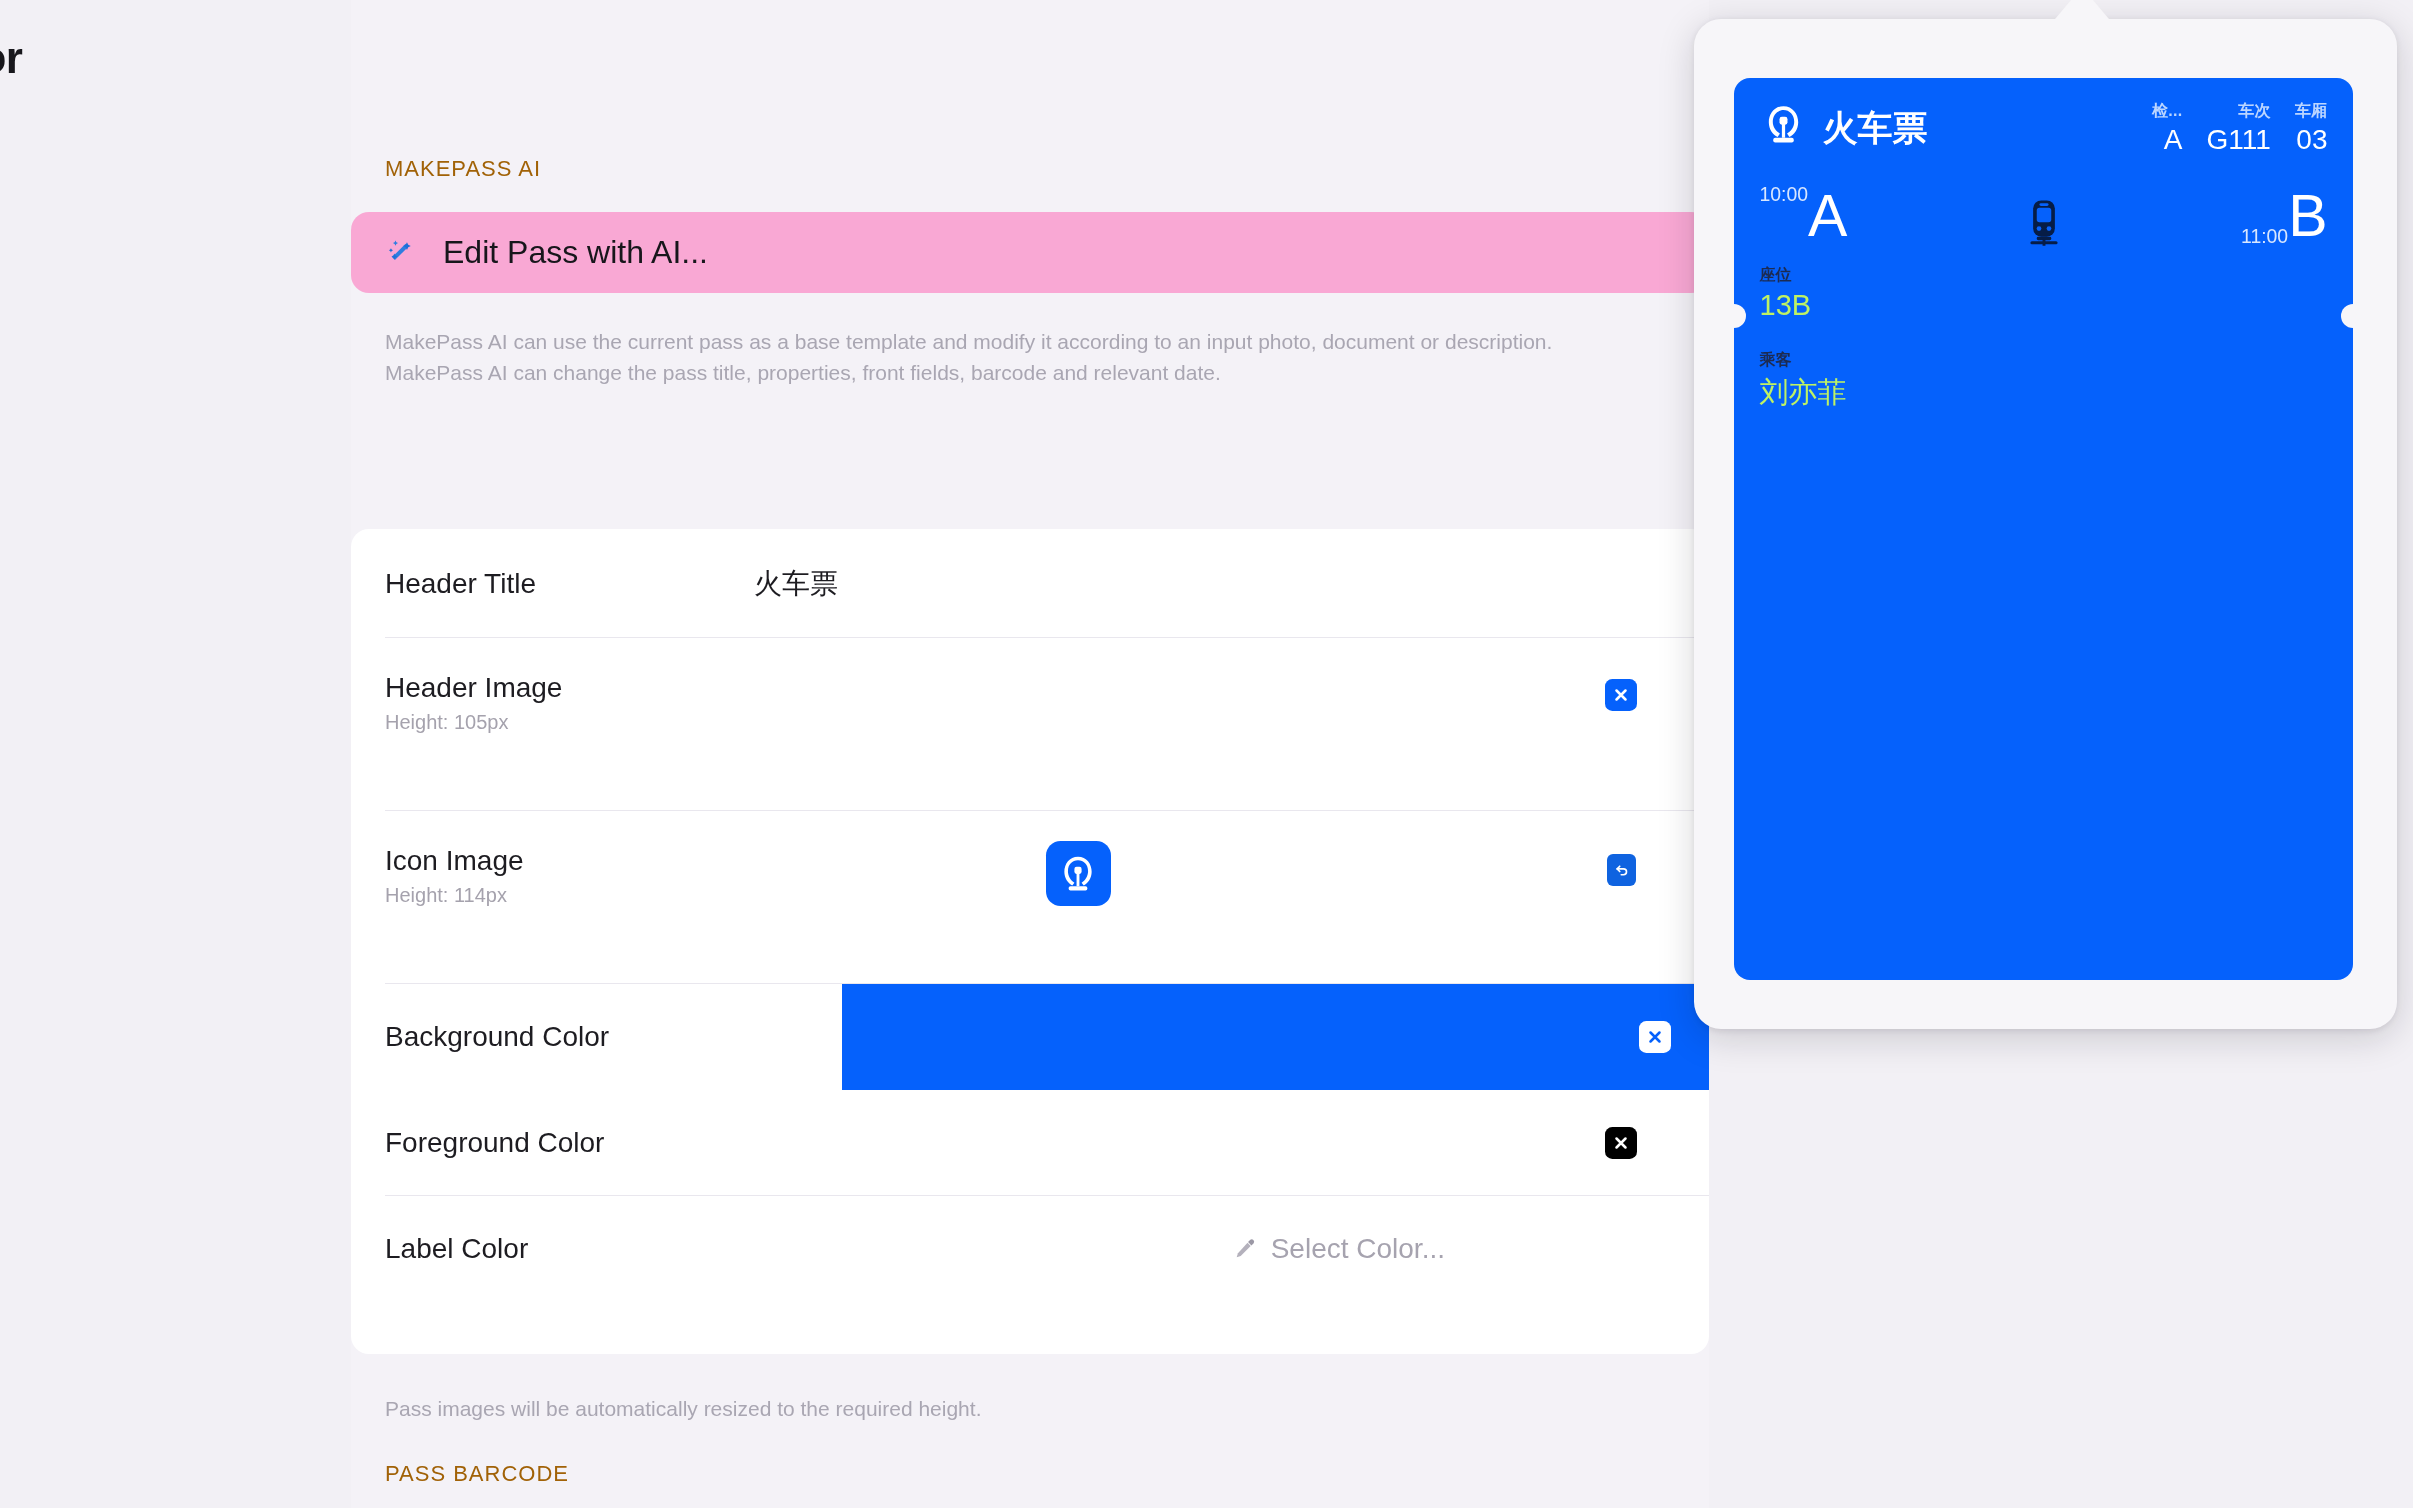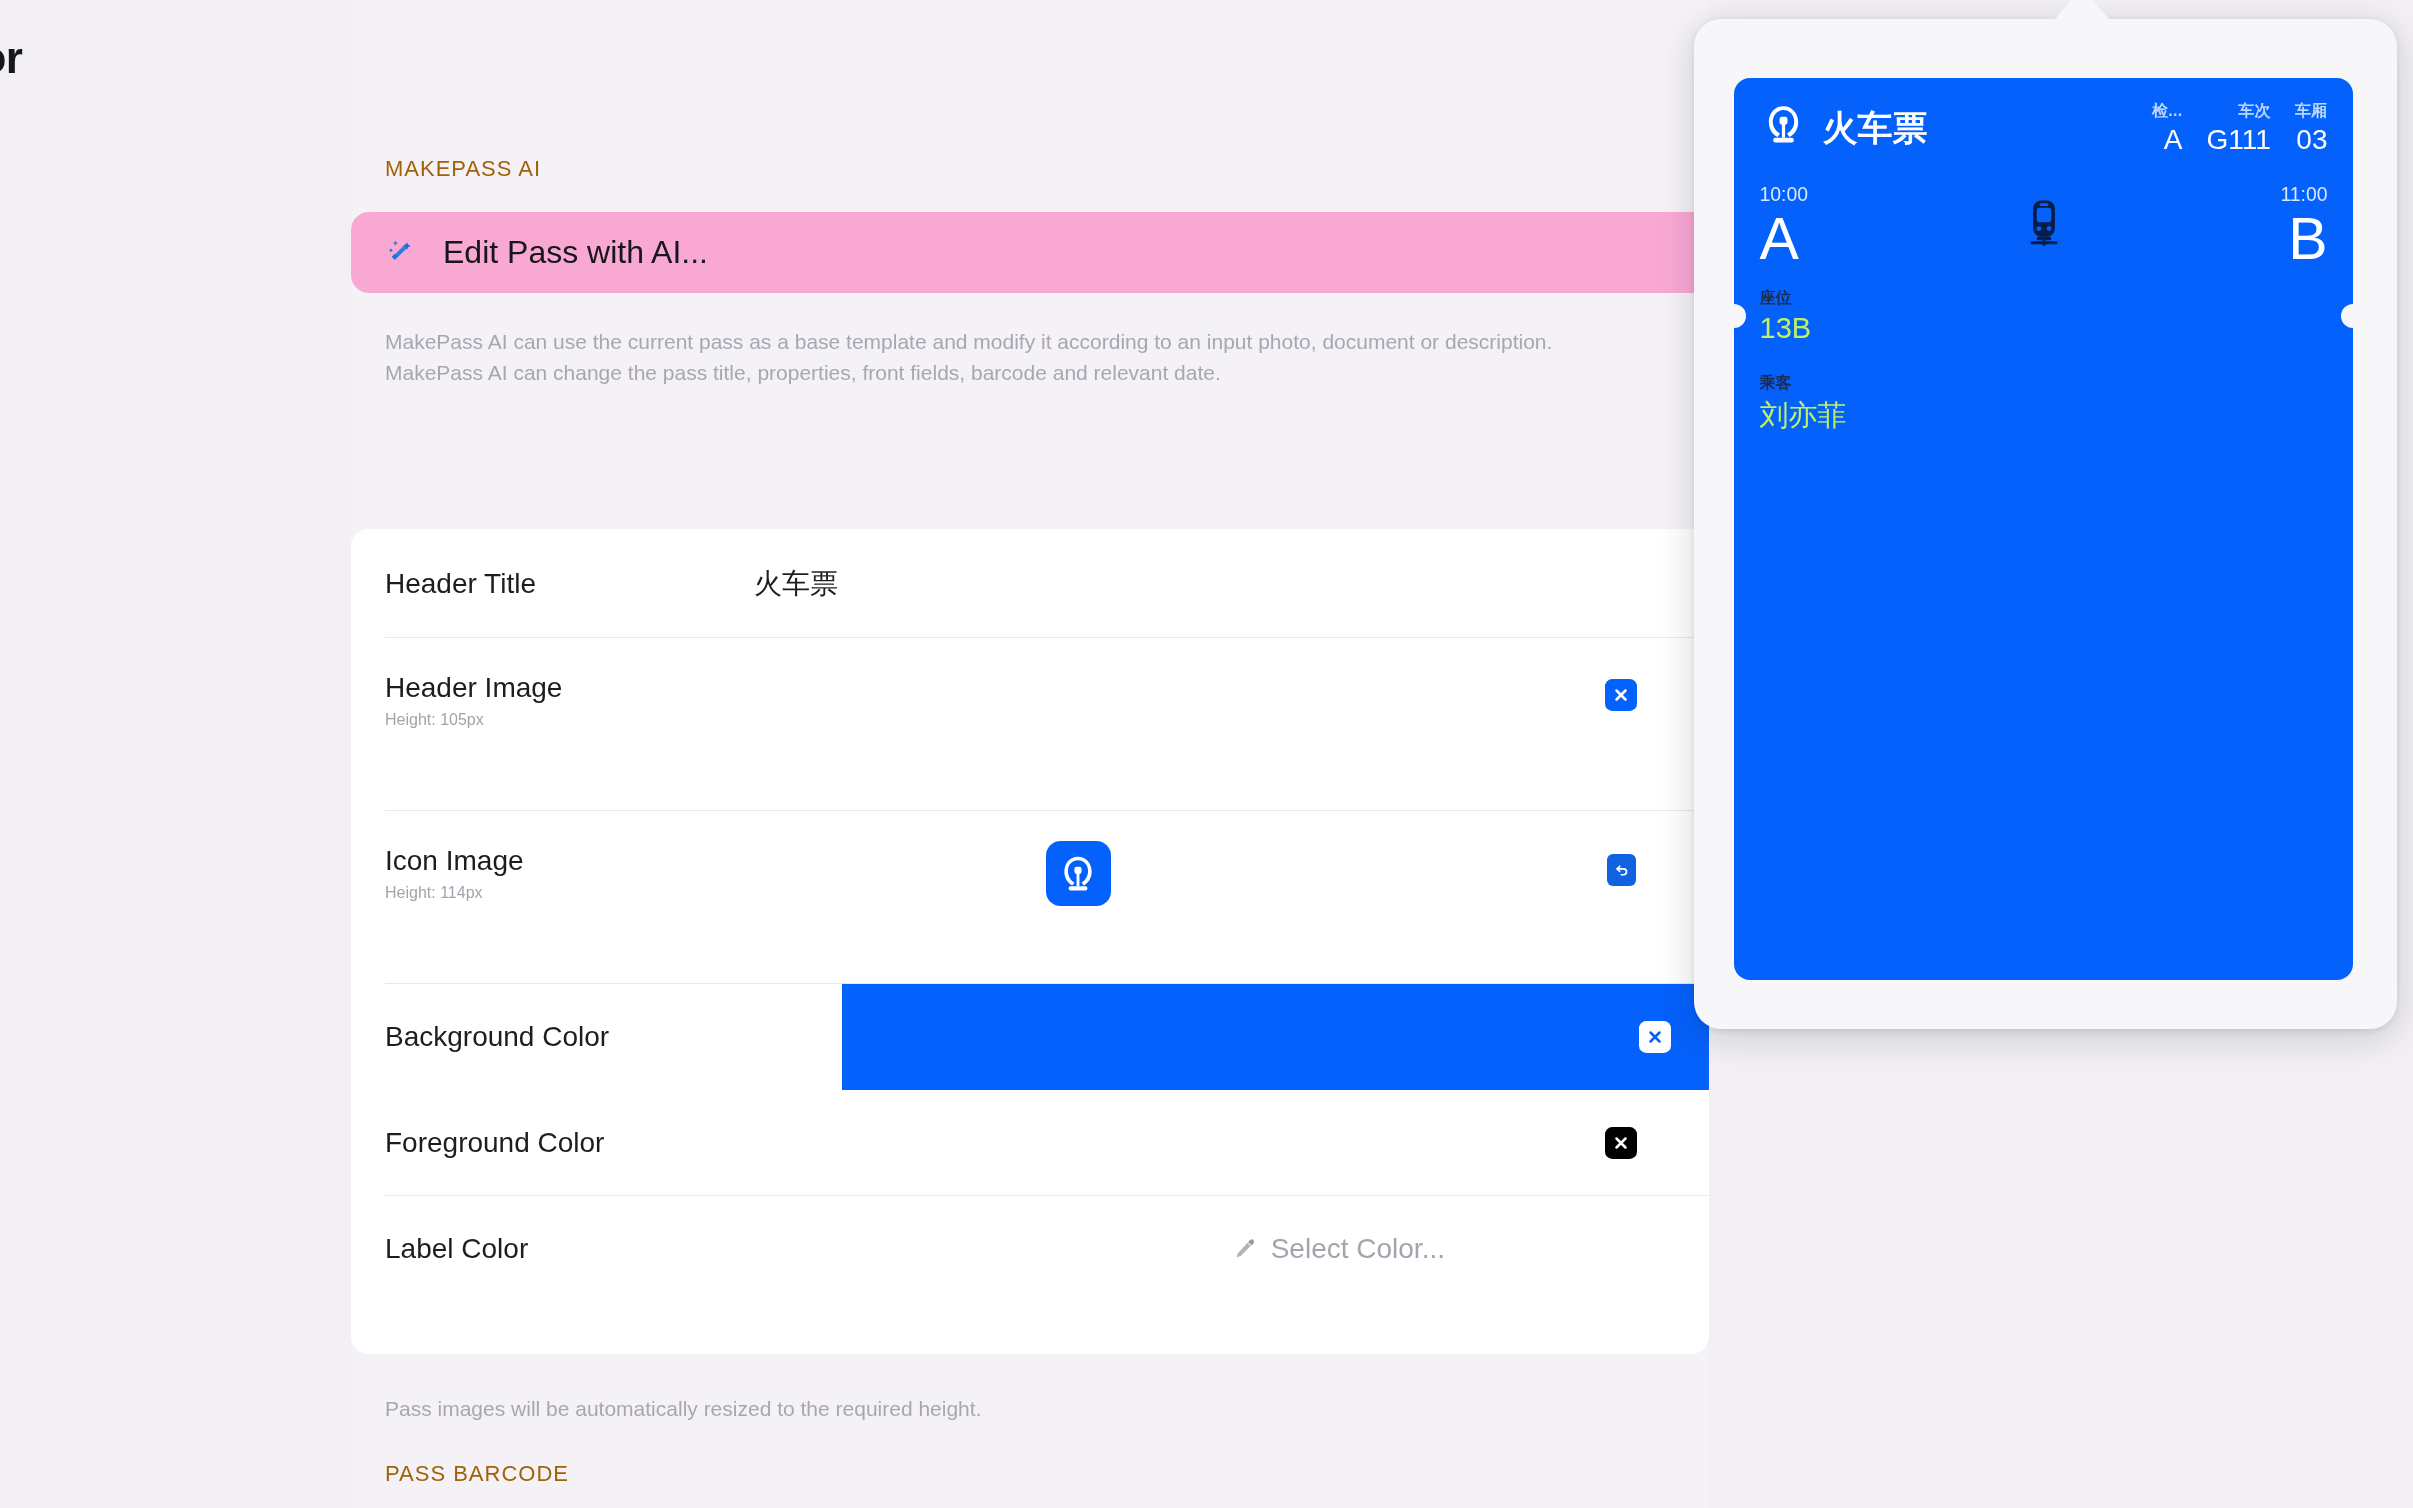--- a/index.html
+++ b/index.html
@@ -60,21 +60,21 @@
     background: #e9e7ee;
   }
 
   .row-label {
     font-size: 28px;
     color: #1d1c21;
     font-weight: 400;
     white-space: nowrap;
   }
   .row-sublabel {
-    font-size: 16px;
+    font-size: 20px;
     color: #a5a2ad;
     margin-top: 7.3px;
     white-space: nowrap;
   }
   .row-value {
     font-size: 28px;
     color: #1d1c21;
   }
 
   .help-text {
@@ -188,21 +188,21 @@
   }
   .pass-hf-value {
     font-size: 28px; color: #ffffff; margin-top: 2.4px;
   }
 
   .pass-primary {
     display: flex; align-items: flex-start;
     padding: 27px 25.5px 0 25.5px;
     position: relative;
   }
-  .pp-col { display: flex; flex-direction: column; }
+  .pp-col { display: flex; flex-direction: row; }
   .pp-col.right { margin-left: auto; align-items: flex-end; }
   .pp-time { font-size: 19.4px; color: #d9e7ff; }
   .pp-station {
     font-size: 59px; color: #ffffff; font-weight: 300;
     line-height: 1.08; margin-top: 1.2px;
   }
   .pp-mid {
     position: absolute; left: 0; right: 0; top: 39px;
     display: flex; justify-content: center; pointer-events: none;
   }

